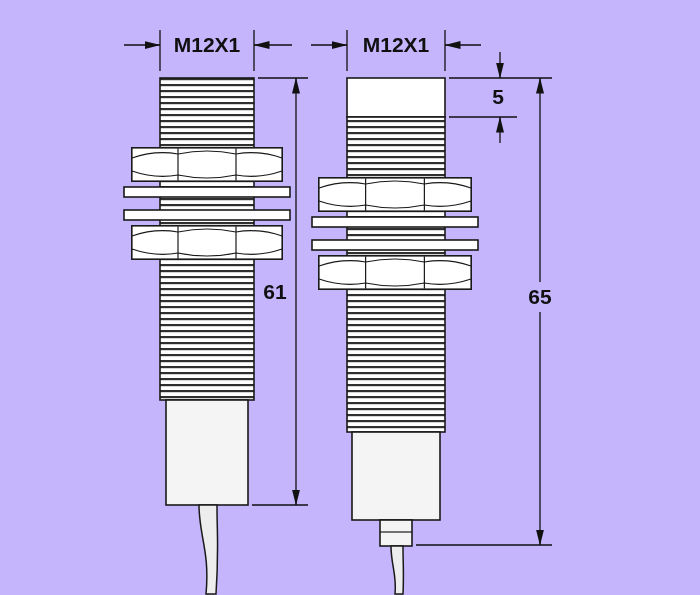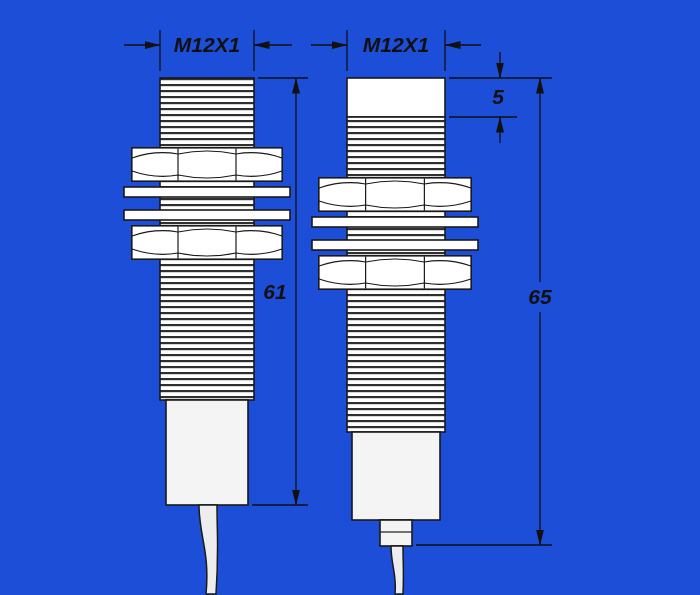--- a/index.html
+++ b/index.html
@@ -1,19 +1,18 @@
 <!DOCTYPE html>
 <html><head>
 <meta charset="utf-8">
 <style>
   html,body{margin:0;padding:0;background:#ffffff;}
   .canvas{
-    width:700px;height:595px;background:#1d4ed8;position:relative;overflow:hidden;
+    width:700px;height:595px;background:#c4b5fd;position:relative;overflow:hidden;
     font-family:"Liberation Sans", sans-serif;
-    font-style:italic;
   }
   svg{display:block;}
   .outline{fill:#ffffff;stroke:#1a1a1a;stroke-width:1.6;}
   .bodyfill{fill:#f4f4f4;stroke:#1a1a1a;stroke-width:1.6;}
   .thread{fill:url(#thr);stroke:#1a1a1a;stroke-width:1.6;}
   .cable{fill:#ededed;stroke:#1a1a1a;stroke-width:1.5;}
   .dim{stroke:#111111;stroke-width:1.3;fill:none;}
   .detail{stroke:#1a1a1a;stroke-width:1.2;fill:none;}
   .dimtext{
     font-family:"Liberation Sans", sans-serif;

